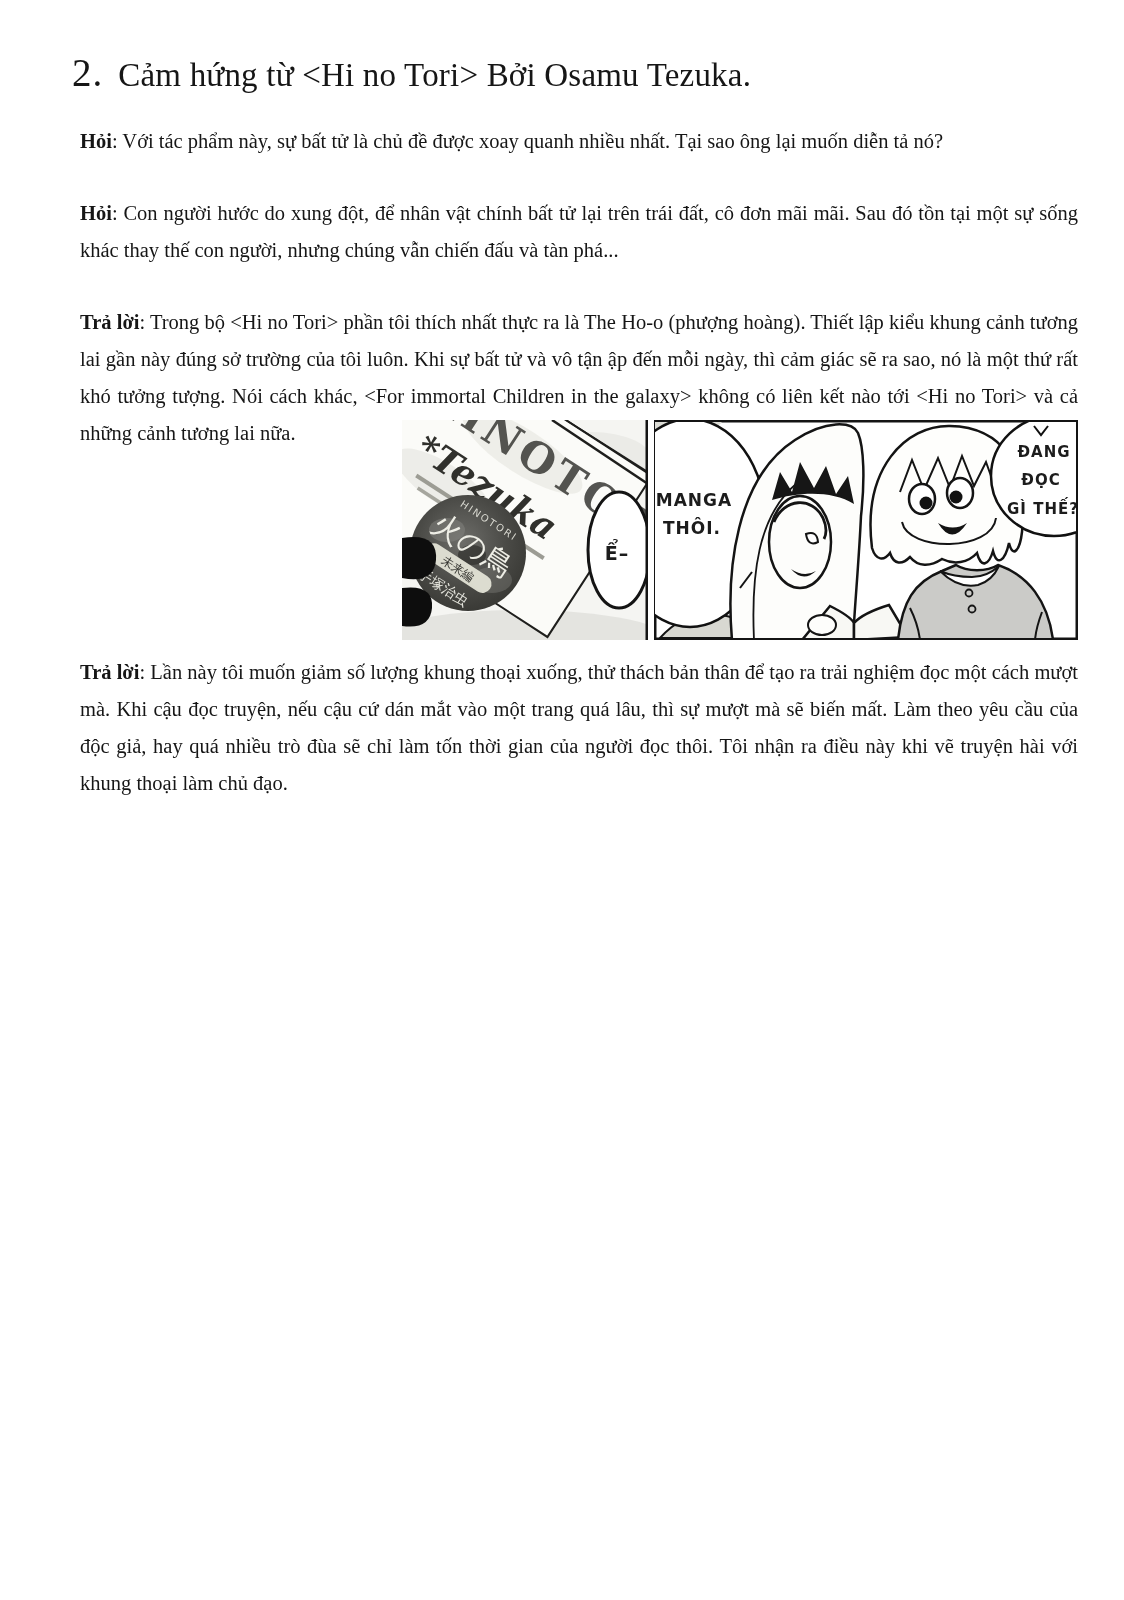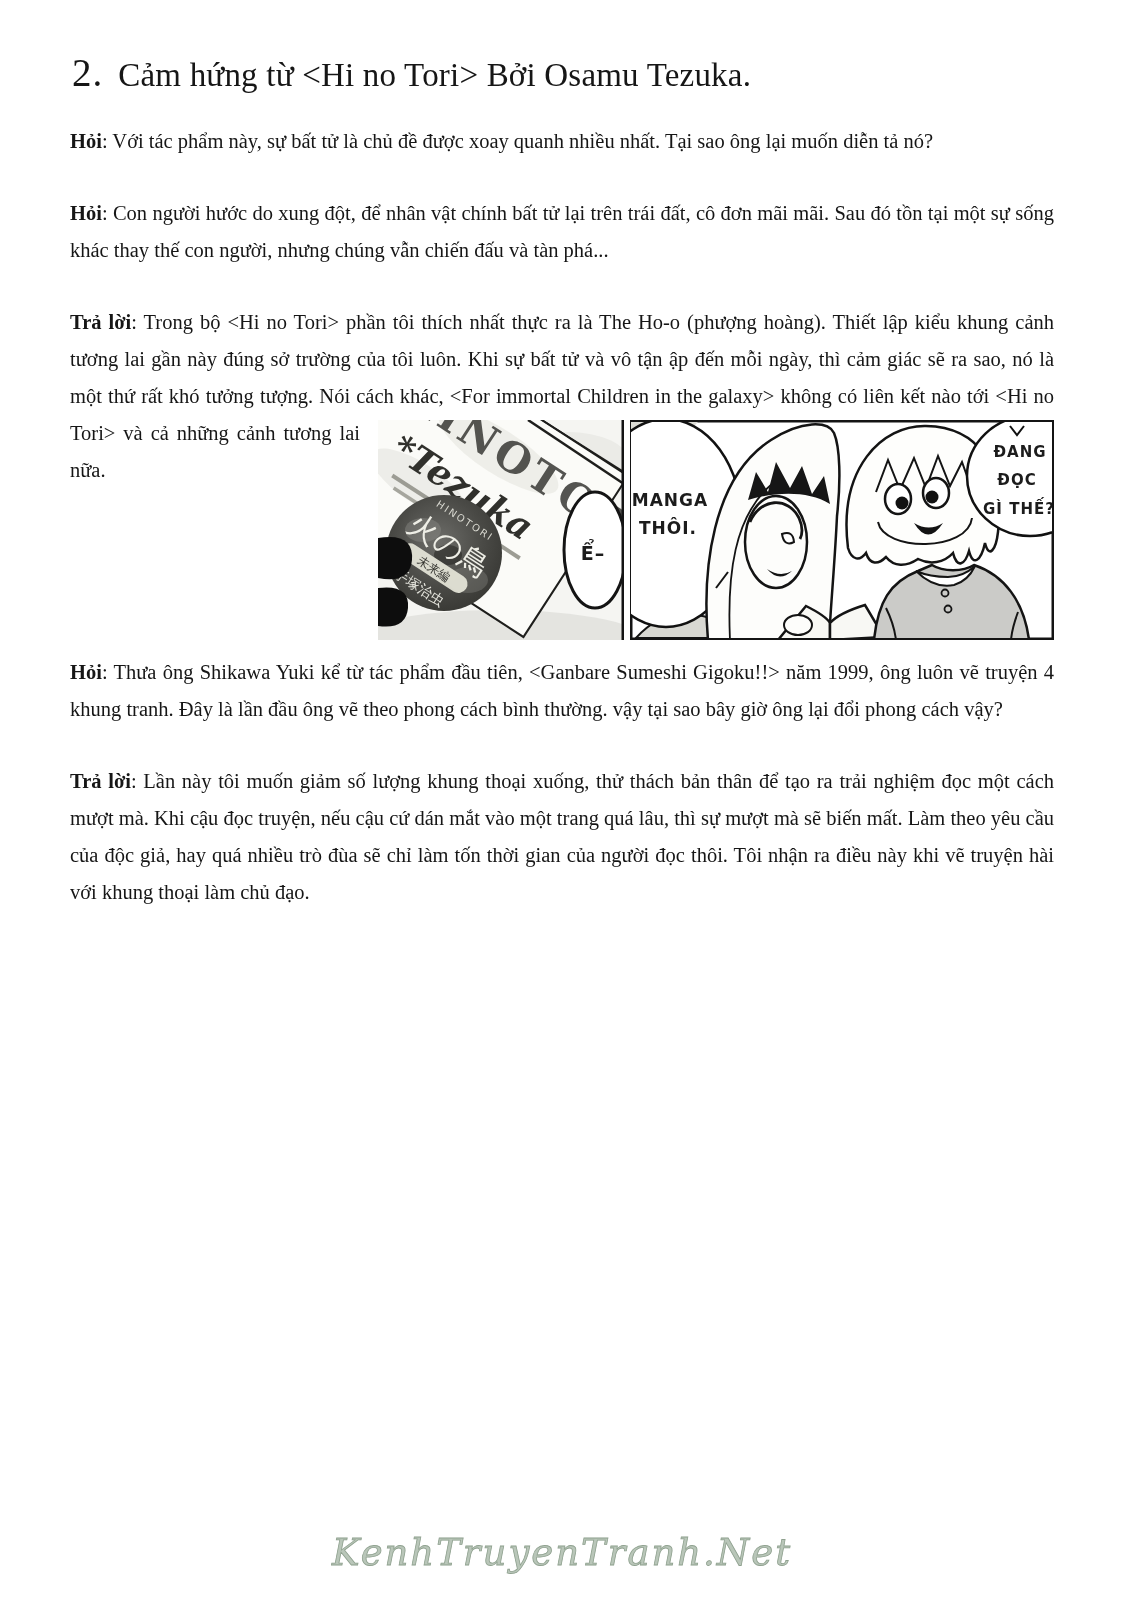--- a/index.html
+++ b/index.html
@@ -1,21 +1,21 @@
 <!DOCTYPE html>
 <html><head>
 <meta charset="utf-8">
 <style>
   * { margin:0; padding:0; box-sizing:border-box; }
   html,body { width:1124px; height:1600px; overflow:hidden; }
   body { background:#ffffff; font-family:"Liberation Serif", serif; color:#161616; position:relative; }
-  .page { position:absolute; inset:0; padding:50px 70px 0 70px; background:#fff; }
+  .page { position:absolute; inset:0; padding:50px 46px 0 70px; background:#fff; }
   h1.doc-title { font-weight:normal; font-size:33px; letter-spacing:.2px; margin:0 0 28px 2px; white-space:nowrap; }
   .sec-num { font-size:39px; margin-right:15px; letter-spacing:1px; }
-  p.para { font-size:20.5px; line-height:37px; text-align:justify; margin:0 0 35px 0; clear:both; }
+  p.para { font-size:20.5px; line-height:37px; text-align:justify; margin:0 0 35px 10px; clear:both; }
   p.mb-lg { margin-bottom:62px; }
   .qlabel { font-weight:bold; }
   .comic-float { float:right; width:676px; height:220px; margin:5px 0 14px 18px; display:block; }
   .comic-float svg { display:block; width:676px; height:220px; }
   .bubble-txt { font-family:"DejaVu Sans", sans-serif; font-weight:bold; fill:#1c1c1c; letter-spacing:1px; }
   .cover-txt { font-family:"DejaVu Serif", serif; font-weight:bold; }
   .watermark {
     position:absolute; bottom:26px; left:0; width:100%; text-align:center;
     font-family:"DejaVu Serif", serif; font-style:italic; font-size:37px;
     letter-spacing:2px; color:#b9c6b9; -webkit-text-stroke:0.8px #8fa18f;
@@ -140,19 +140,17 @@
           <ellipse cx="652" cy="56" rx="63" ry="60" fill="#ffffff" stroke="#111111" stroke-width="2.5"></ellipse>
           <path d="M632,6 L639,15 L646,6" fill="none" stroke="#111111" stroke-width="2"></path>
           <text class="bubble-txt" x="642" y="37" text-anchor="middle" font-size="15">ĐANG</text>
           <text class="bubble-txt" x="639" y="65" text-anchor="middle" font-size="15">ĐỌC</text>
           <text class="bubble-txt" x="641" y="94" text-anchor="middle" font-size="15">GÌ THẾ?</text>
         </g>
       </g>
     </svg>
       </span><span>the galaxy&gt; không có liên kết nào tới &lt;Hi no Tori&gt; và cả những cảnh tương lai nữa.</span></p>
 
-  <p class="para"><b class="qlabel">Hỏi</b><span>: Thưa ông Shikawa Yuki kể từ tác phẩm đầu tiên, &lt;Ganbare Sumeshi Gigoku!!&gt; năm 1999, ông luôn vẽ truyện 4 khung tranh. Đây là lần đầu ông vẽ theo phong cách bình thường. vậy tại sao bây giờ ông lại đổi phong cách vậy?</span></p>
 
   <p class="para"><b class="qlabel">Trả lời</b><span>: Lần này tôi muốn giảm số lượng khung thoại xuống, thử thách bản thân để tạo ra trải nghiệm đọc một cách mượt mà. Khi cậu đọc truyện, nếu cậu cứ dán mắt vào một trang quá lâu, thì sự mượt mà sẽ biến mất. Làm theo yêu cầu của độc giả, hay quá nhiều trò đùa sẽ chỉ làm tốn thời gian của người đọc thôi. Tôi nhận ra điều này khi vẽ truyện hài với khung thoại làm chủ đạo.</span></p>
 
 
-  <div class="watermark">KenhTruyenTranh.Net</div>
 </div>
 
 </body></html>

